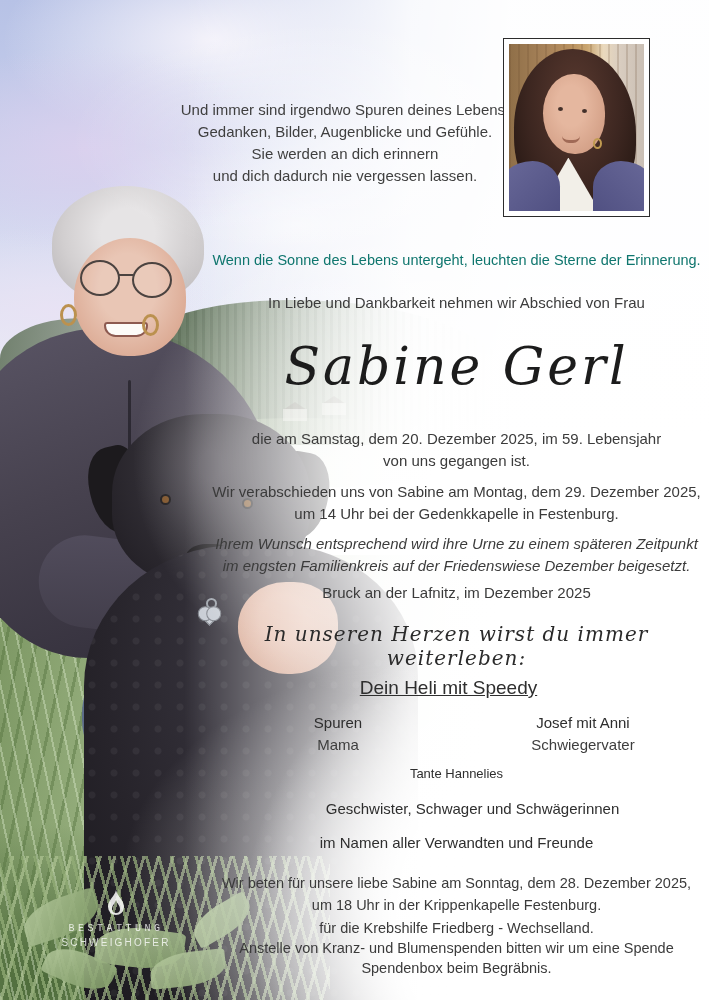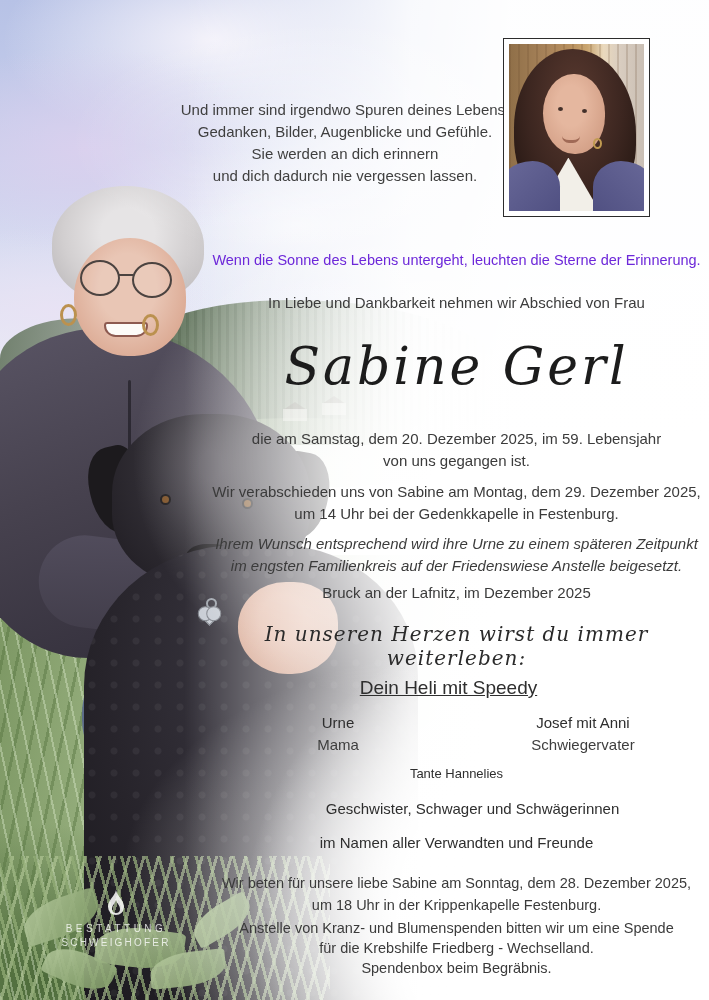--- a/index.html
+++ b/index.html
@@ -130,26 +130,26 @@
   .p-eye-l{left:36%;top:38%;} .p-eye-r{left:54%;top:39%;}
   .p-mouth{position:absolute;left:39%;top:55%;width:18px;height:7px;border-bottom:3px solid #a06a56;border-radius:0 0 12px 12px;}
   .p-earring{position:absolute;left:62%;top:56%;width:9px;height:11px;border:2px solid #c09a50;border-radius:50%;}
   .p-collar{position:absolute;left:21%;top:68%;width:46%;height:32%;background:#f2efe8;
     clip-path:polygon(50% 0, 100% 100%, 0 100%);}
   .p-sweater-l{position:absolute;left:-10%;top:70%;width:48%;height:36%;background:linear-gradient(135deg,#6a6a9a,#4e4e80);border-radius:60% 45% 0 0;}
   .p-sweater-r{position:absolute;right:-10%;top:70%;width:48%;height:36%;background:linear-gradient(225deg,#6a6a9a,#4e4e80);border-radius:45% 60% 0 0;}
   
   .watermark{position:absolute;left:46px;top:890px;width:140px;z-index:7;text-align:center;color:rgba(255,255,255,.78);}
   .watermark svg{display:block;margin:0 auto 4px auto;opacity:.85;}
-  .wm-l1{font-size:10px;letter-spacing:3.5px;line-height:14px;}
+  .wm-l1{font-size:10px;letter-spacing:3.5px;line-height:14px;font-family:Liberation Mono, monospace;}
   .wm-l2{font-size:10px;letter-spacing:2.2px;line-height:14px;}
   
   .txt{position:absolute;z-index:8;text-align:center;}
   .poem{left:150px;top:99px;width:390px;font-size:15px;line-height:22px;color:#3f3f3f;}
-  .motto{left:208px;top:252px;width:497px;font-size:14.5px;color:#6d28d9;}
+  .motto{left:208px;top:252px;width:497px;font-size:14.5px;color:#0f766e;}
   .intro{left:208px;top:294px;width:497px;font-size:15px;color:#3c3c3c;}
   .name{left:208px;top:320px;width:497px;font-family:"DejaVu Serif", serif;font-style:italic;
     font-size:52px;letter-spacing:3px;color:#1c1c1c;line-height:92px;}
   .death{left:208px;top:428px;width:497px;font-size:15px;line-height:22px;}
   .farewell{left:208px;top:481px;width:497px;font-size:15px;line-height:22px;}
   .burial{left:208px;top:533px;width:497px;font-size:15px;line-height:22px;font-style:italic;}
   .placedate{left:208px;top:584px;width:497px;font-size:15px;}
   .remembrance{left:208px;top:622px;width:497px;font-family:"DejaVu Serif", serif;font-style:italic;
     font-size:20px;color:#2a2a2a;letter-spacing:1px;}
   .partner{left:200px;top:677px;width:497px;font-size:19px;color:#2e2e2e;text-decoration:underline;}
@@ -248,50 +248,50 @@
     <div>von uns gegangen ist.</div>
   </div>
 
   <div class="txt farewell">
     <div>Wir verabschieden uns von Sabine am Montag, dem 29. Dezember 2025,</div>
     <div>um 14 Uhr bei der Gedenkkapelle in Festenburg.</div>
   </div>
 
   <div class="txt burial">
     <div>Ihrem Wunsch entsprechend wird ihre Urne zu einem späteren Zeitpunkt</div>
-    <div>im engsten Familienkreis auf der Friedenswiese Anstelle beigesetzt.</div>
+    <div>im engsten Familienkreis auf der Friedenswiese Dezember beigesetzt.</div>
   </div>
 
   <div class="txt placedate">Bruck an der Lafnitz, im Dezember 2025</div>
   <div class="txt remembrance">In unseren Herzen wirst du immer weiterleben:</div>
   <div class="txt partner">Dein Heli mit Speedy</div>
 
   <div class="txt names-row">
     <div class="col">
-      <div>Urne</div>
+      <div>Spuren</div>
       <div class="relation">Mama</div>
     </div>
     <div class="col right">
       <div>Josef mit Anni</div>
       <div class="relation">Schwiegervater</div>
     </div>
   </div>
 
   <div class="txt aunt">Tante Hannelies</div>
   <div class="txt siblings">Geschwister, Schwager und Schwägerinnen</div>
   <div class="txt relatives">im Namen aller Verwandten und Freunde</div>
 
   <div class="txt prayer">
     <div>Wir beten für unsere liebe Sabine am Sonntag, dem 28. Dezember 2025,</div>
     <div>um 18 Uhr in der Krippenkapelle Festenburg.</div>
   </div>
 
   <div class="txt donation">
+    <div>für die Krebshilfe Friedberg - Wechselland.</div>
     <div>Anstelle von Kranz- und Blumenspenden bitten wir um eine Spende</div>
-    <div>für die Krebshilfe Friedberg - Wechselland.</div>
     <div>Spendenbox beim Begräbnis.</div>
   </div>
 
   <div class="watermark">
     <svg width="22" height="28" viewBox="0 0 22 28">
       <path d="M11 0 C12.5 7 19 9.5 19 17 A8 8 0 1 1 3 17 C3 9.5 9.5 7 11 0 Z M11 10 C10 14 7 15 7 19 A4 4 0 1 0 15 19 C15 15 12 14 11 10 Z" fill="#ffffff" fill-rule="evenodd"></path>
     </svg>
     <div class="wm-l1">BESTATTUNG</div>
     <div class="wm-l2">SCHWEIGHOFER</div>
   </div>

